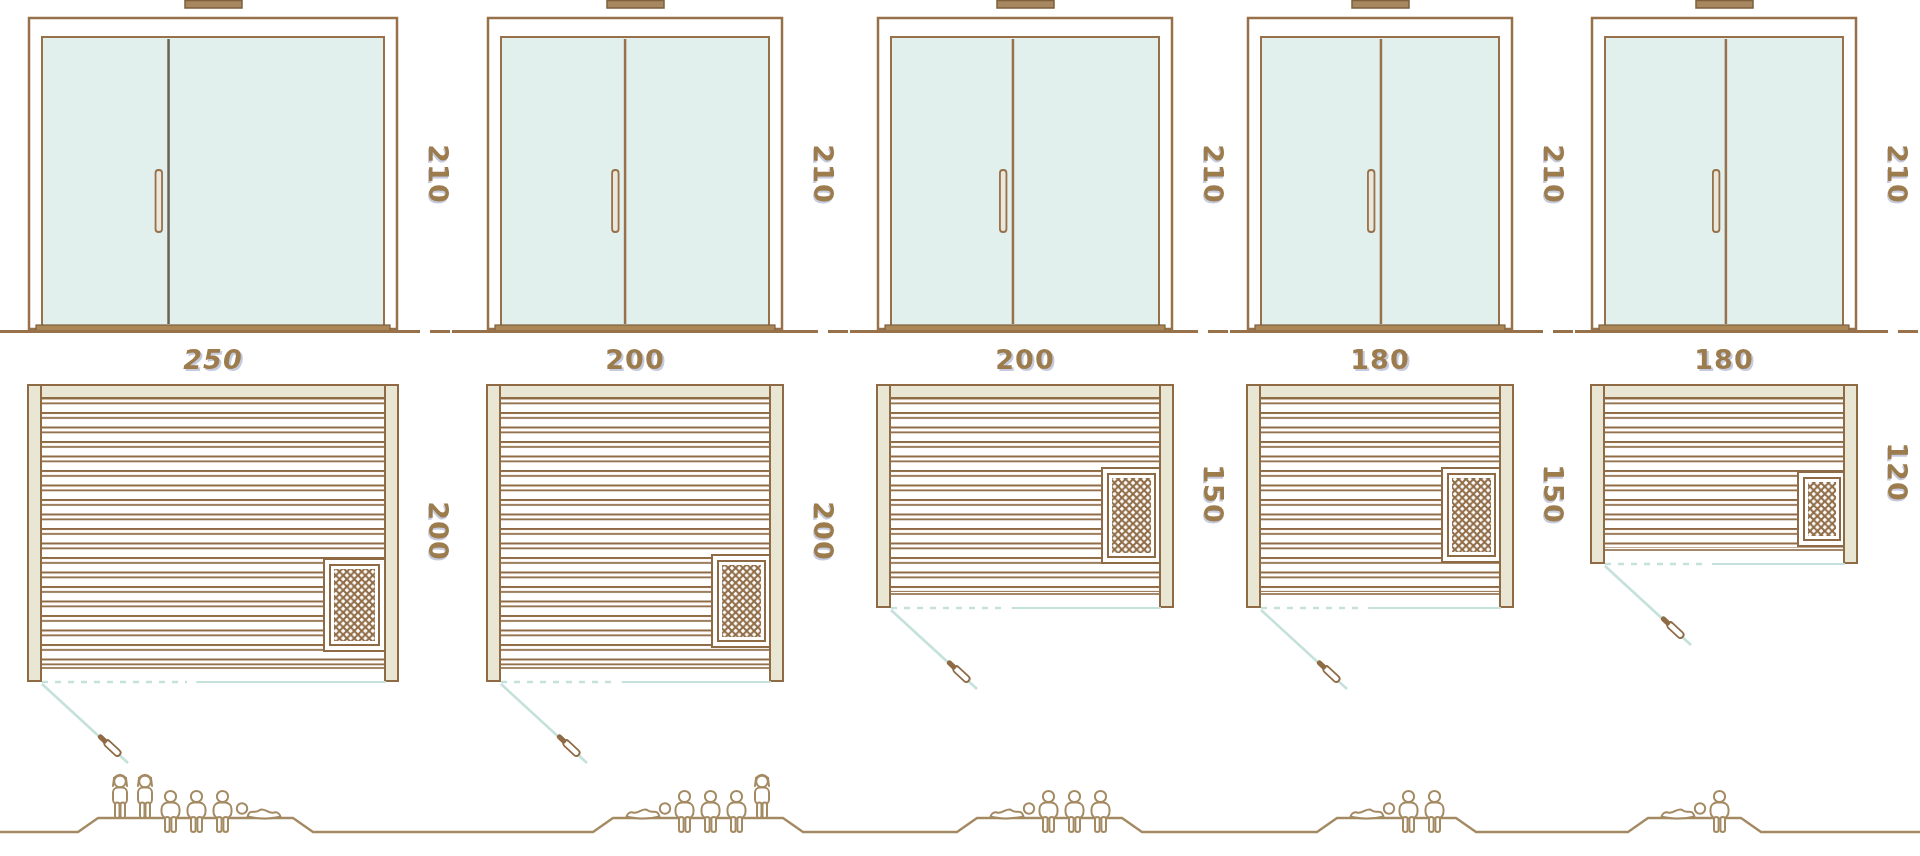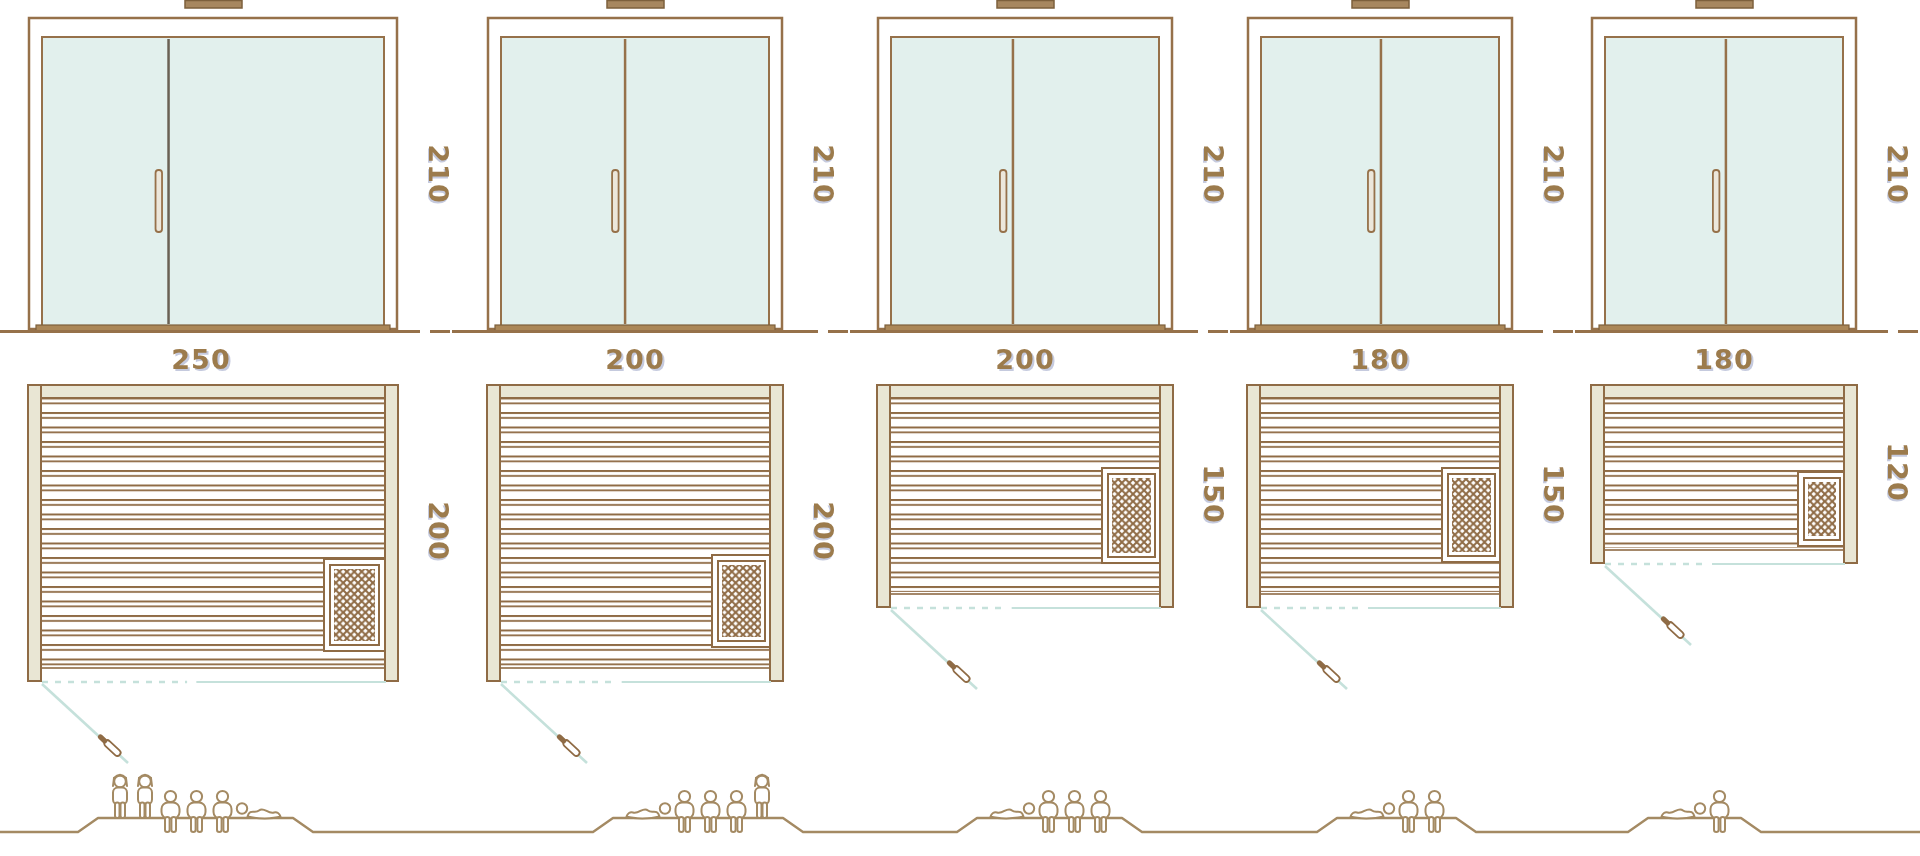--- a/index.html
+++ b/index.html
@@ -27,21 +27,21 @@
   <section class="sauna-col">
     <div class="drawing elev" style="left: 25px; top: 0px;"><svg width="376" height="336" viewBox="0 0 376 336">
       <rect x="160" y="0.5" width="57" height="7.5" fill="#a7875f" stroke="#7d603c" stroke-width="1.5"></rect>
       <rect x="4" y="18" width="368" height="311" fill="#ffffff" stroke="#96714a" stroke-width="2.5"></rect>
       <rect x="17" y="37" width="342" height="289" fill="#e2f0ed" stroke="#96714a" stroke-width="2"></rect>
       <line x1="143.54" y1="39" x2="143.54" y2="324" stroke="#6a6154" stroke-width="2.5"></line>
       <rect x="130.54" y="170" width="6.5" height="62" rx="3" fill="#ece7db" stroke="#96714a" stroke-width="1.8"></rect>
       <rect x="11" y="325" width="354" height="6" fill="#ab8758" stroke="#7d603c" stroke-width="1.2"></rect>
     </svg></div>
     <div class="dim-label v hl" style="left: 373px; top: 157.5px;">210</div>
-    <div class="dim-label wl" style="left: 136px; top: 344px;">250</div>
+    <div class="dim-label wl" style="left: 148px; top: 344px; font-style: italic;">250</div>
     <div class="drawing plan" style="left: 25px; top: 383px;"><svg width="376" height="431" viewBox="0 0 376 431">
       <defs>
         <pattern id="sp0" patternUnits="userSpaceOnUse" width="8" height="14.5">
           <rect x="0" y="0" width="8" height="2" fill="#8f6b45"></rect>
           <rect x="0" y="5" width="8" height="1.8" fill="#8f6b45"></rect>
         </pattern>
         <pattern id="hp0" patternUnits="userSpaceOnUse" width="7.4" height="7.4">
           <path d="M0,7.4 L7.4,0 M0,0 L7.4,7.4" stroke="#8f6b45" stroke-width="2.1" fill="none"></path>
         </pattern>
       </defs>

